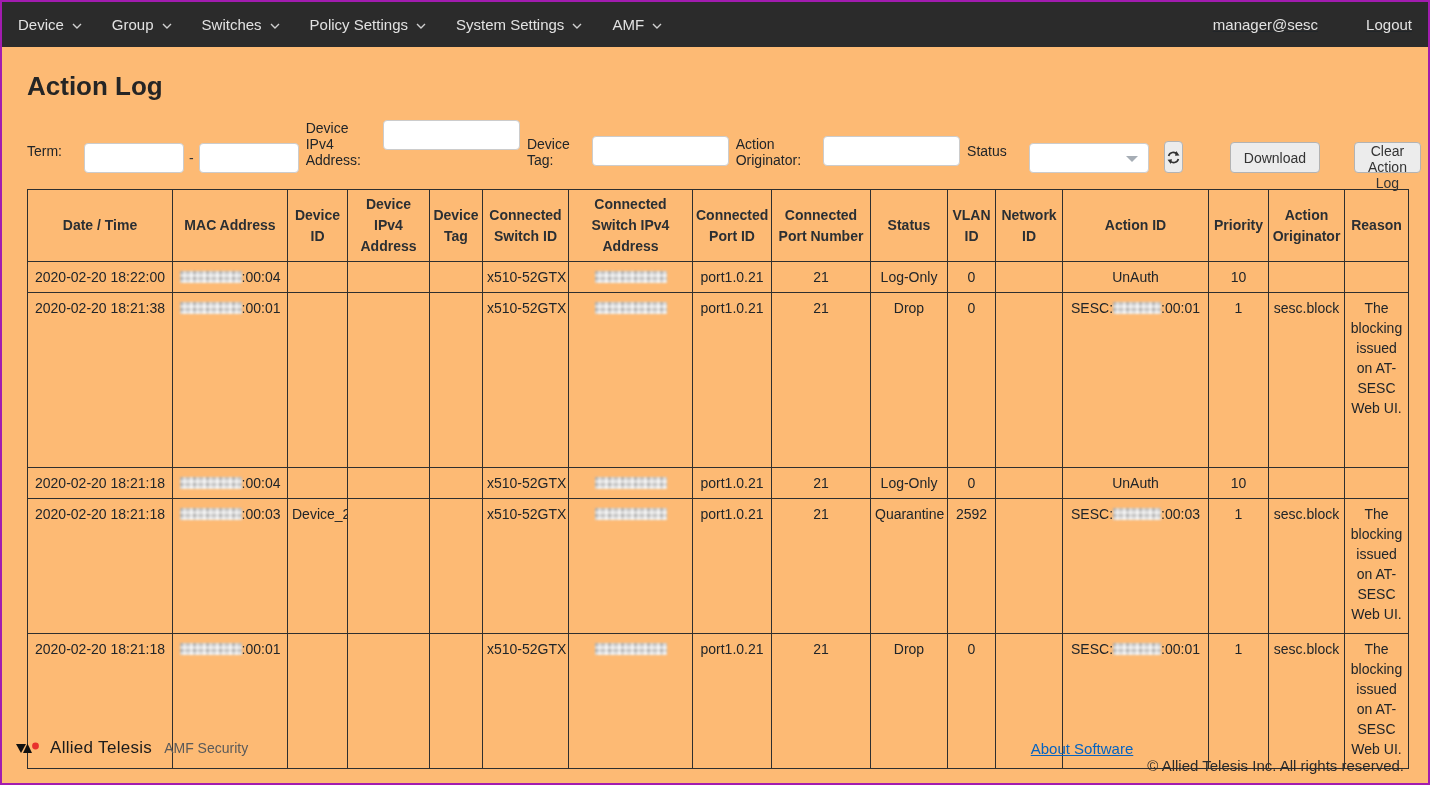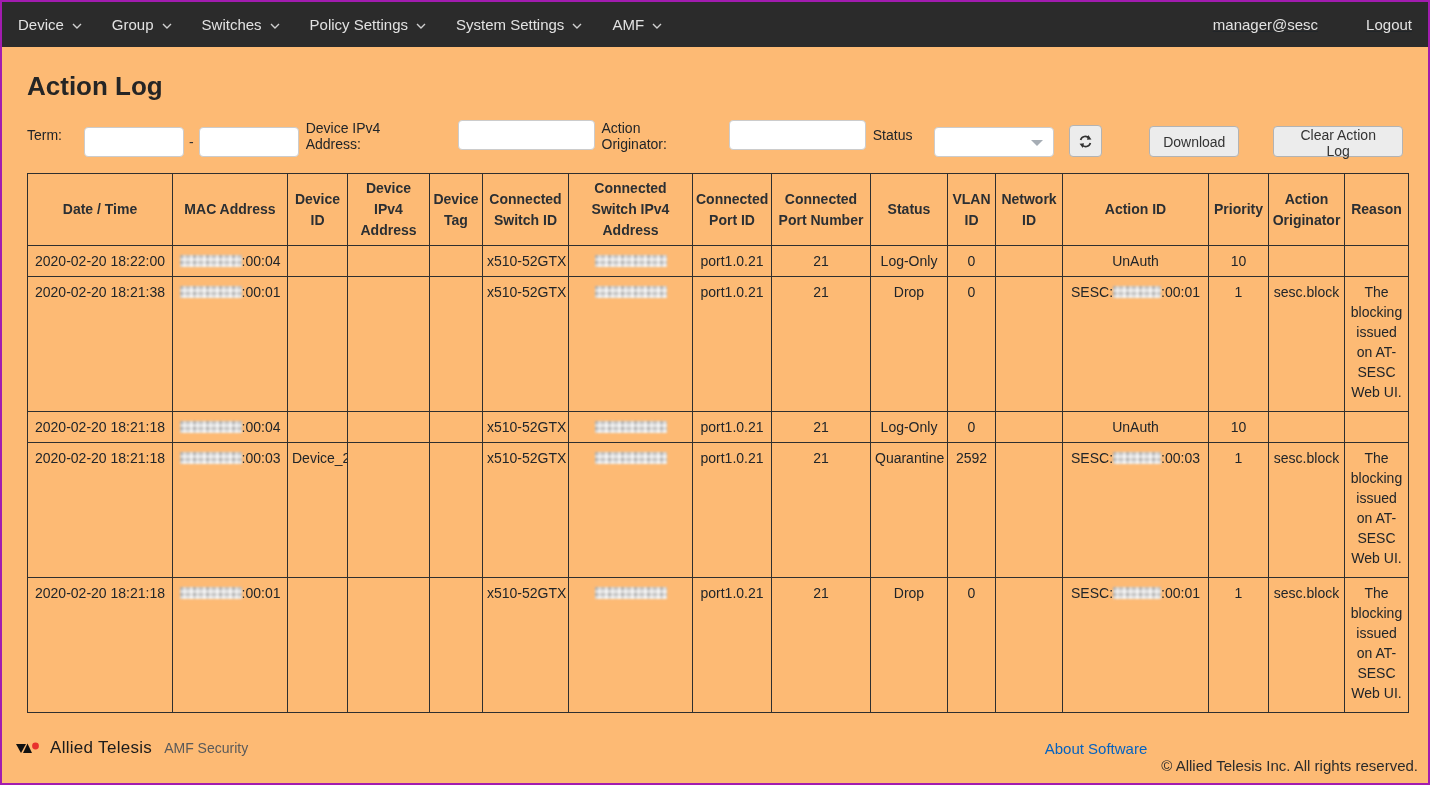--- a/index.html
+++ b/index.html
@@ -55,27 +55,27 @@
                  padding:5px 4px; line-height:20px; white-space:nowrap; }
   table.log td:last-child { white-space:normal; }
 
   .redacted { display:inline-block; height:12px; vertical-align:-1px; border-radius:1px;
     background:
       repeating-linear-gradient(0deg, rgba(255,255,255,.45) 0 3px, rgba(0,0,0,.06) 3px 6px),
       repeating-linear-gradient(90deg,#bdbdbd 0 3px,#e9e9e9 3px 6px,#cfcfcf 6px 10px,#f3f3f3 10px 13px);
     filter:blur(.8px); }
 
   
-  .footer { position:absolute; left:14px; right:10px; bottom:9px; display:flex;
+  .footer { position:absolute; left:14px; right:24px; bottom:9px; display:flex;
             align-items:center; }
   .brand { display:flex; align-items:center; }
   .brand-name { font-size:17px; color:#1c1c1c; letter-spacing:.3px; margin-left:6px; }
   .brand-product { font-size:14px; color:#5a5a5a; margin-left:12px; }
   .footer-right { margin-left:auto; display:flex; align-items:center; font-size:15px; }
-  .about-link { color:#0563c1; cursor:pointer; margin-right:14px; }
+  .about-link { color:#0563c1; text-decoration:underline; cursor:pointer; margin-right:14px; }
   .copyright { color:#2b2b2b;margin-top:35px; }
 </style>
 </head>
 <body>
 
 <div class="page">
 
   <div class="navbar">
     <div class="nav-item">
       <span>Device</span>
@@ -126,20 +126,24 @@
       <div class="filter-group">
         <span class="filter-label">Term:</span>
         <div class="term-row">
           <input class="text-input" type="text" style="">
           <span class="term-sep">-</span>
           <input class="text-input" type="text" style="">
         </div>
       </div>
       <div class="filter-group">
         <span class="filter-label">Device IPv4 Address:</span>
+        <input class="text-input" type="text" style="">
+      </div>
+      <div class="filter-group">
+        <span class="filter-label">Device Tag:</span>
         <input class="text-input" type="text" style="">
       </div>
       <div class="filter-group">
         <span class="filter-label">Action Originator:</span>
         <input class="text-input" type="text" style="">
       </div>
       <div class="filter-group">
         <span class="filter-label">Status</span>
         <div class="select-box">
           <span></span>
@@ -209,21 +213,21 @@
             <td>port1.0.21</td>
             <td>21</td>
             <td>Log-Only</td>
             <td>0</td>
             <td></td>
             <td>UnAuth</td>
             <td>10</td>
             <td></td>
             <td></td>
           </tr>
-          <tr style="height: 135px;">
+          <tr style="height: 175px;">
             <td>2020-02-20 18:21:38</td>
             <td><span class="redacted" style="width: 62px;"></span>:00:01</td>
             <td></td>
             <td></td>
             <td></td>
             <td>x510-52GTX</td>
             <td><span class="redacted" style="width: 72px;"></span></td>
             <td>port1.0.21</td>
             <td>21</td>
             <td>Drop</td>

